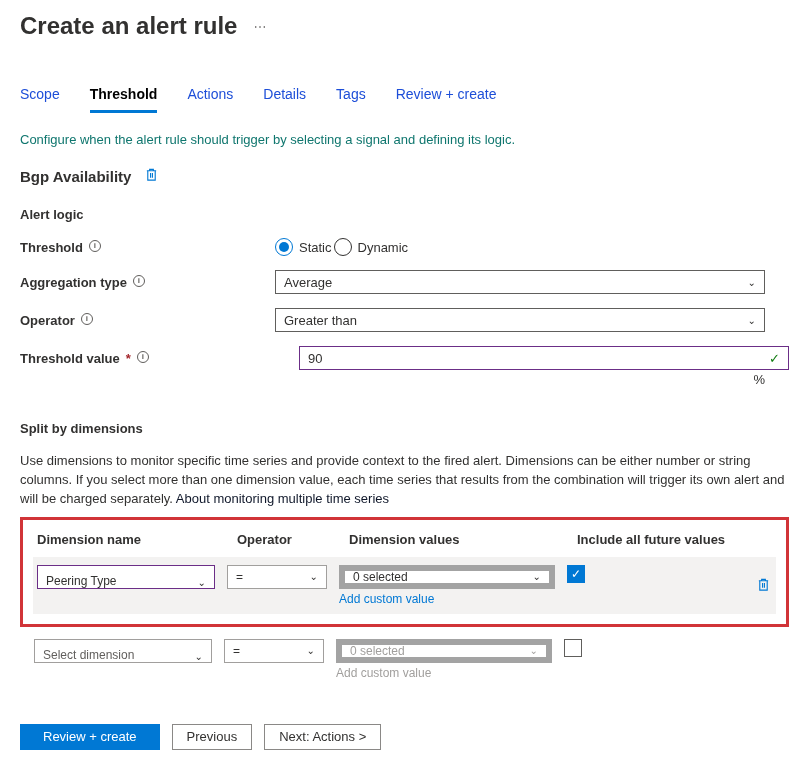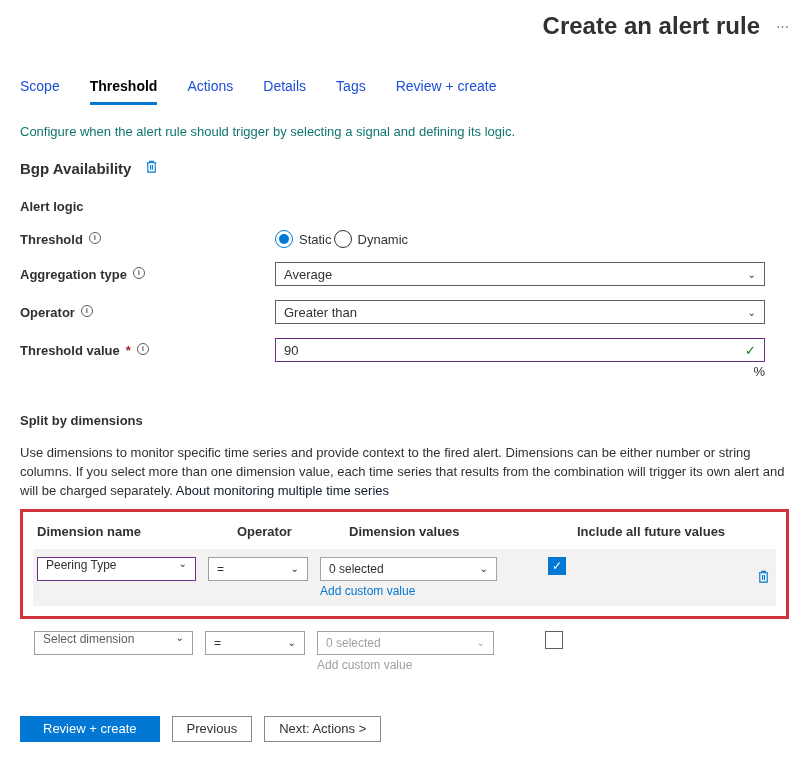--- a/index.html
+++ b/index.html
@@ -4,21 +4,21 @@
 <style>
   * { box-sizing: border-box; margin: 0; padding: 0; }
   body {
     font-family: "Segoe UI", -apple-system, Arial, sans-serif;
     font-size: 13px;
     color: #323130;
     background: #fff;
     width: 809px;
     padding: 12px 20px 20px 20px;
   }
-  .page-title-row { display: flex; align-items: center; gap: 16px; margin-bottom: 32px; justify-content: flex-end; }
+  .page-title-row { display: flex; align-items: center; gap: 16px; margin-bottom: 40px; }
   .page-title { font-size: 24px; font-weight: 600; }
   .ellipsis-icon { color: #605e5c; cursor: pointer; }
   .tabs { display: flex; gap: 30px; border-bottom: 1px solid transparent; margin-bottom: 18px; }
   .tab { padding: 6px 0 8px 0; font-size: 14px; cursor: pointer; color: #1d4ed8; }
   .tab.active { font-weight: 600; border-bottom: 3px solid #0078d4; color: #000; }
   .desc { font-size: 13px; color: #0f766e; margin-bottom: 20px; }
   .signal-row { display: flex; align-items: center; gap: 14px; margin-bottom: 22px; }
   .signal-name { font-size: 15px; font-weight: 700; }
   .delete-sig { color: #0078d4; cursor: pointer; }
   .section-head { font-size: 13px; font-weight: 600; margin-bottom: 16px; }
@@ -60,33 +60,33 @@
   .col-name { width: 200px; }
   .col-op { width: 112px; }
   .col-val { width: 228px; }
   .col-inc { flex: 1; }
   .dim-row {
     display: flex; align-items: flex-start; padding: 8px 4px;
     background: #f3f2f1;
   }
   .dim-row.second { background: #fff; margin-top: 4px; padding: 8px 4px; }
   .dim-name-sel {
-    width: 159px; height: 24px; border: 1px solid #6b2e87;
-    display: flex; align-items: flex-start; justify-content: space-between;
+    width: 178px; height: 24px; border: 1px solid #6b2e87;
+    display: flex; align-items: flex-end; justify-content: space-between;
     padding: 0 8px; font-size: 12px; cursor: pointer; margin-right: 12px; background: #fff;
   }
   .dim-name-sel.gray { border-color: #a19f9d; color: #605e5c; }
   .dim-op-sel {
     width: 100px; height: 24px; border: 1px solid #a19f9d;
     display: flex; align-items: center; justify-content: space-between;
     padding: 0 8px; font-size: 12px; cursor: pointer; margin-right: 12px; background: #fff;
   }
   .dim-val-wrap { width: 216px; margin-right: 12px; }
   .dim-val-sel {
-    width: 177px; height: 24px; border: 1px solid #a3a3a3;
+    width: 216px; height: 24px; border: 6px solid #a3a3a3;
     display: flex; align-items: center; justify-content: space-between;
     padding: 0 8px; font-size: 12px; cursor: pointer; background: #fff;
   }
   .dim-val-sel.disabled { color: #a19f9d; }
   .add-custom { font-size: 12px; color: #0078d4; cursor: pointer; margin-top: 3px; display: inline-block; }
   .add-custom.disabled { color: #a19f9d; cursor: default; }
   .checkbox {
     width: 18px; height: 18px; border: 1px solid #605e5c; background: #fff;
     display: inline-flex; align-items: center; justify-content: center; cursor: pointer;
   }
@@ -167,21 +167,21 @@
   <div class="form-label">
     <span>Operator</span>
     <span class="info-icon">i</span>
   </div>
   <div class="select-box">
     <span>Greater than</span>
     <span class="chev">⌄</span>
   </div>
 </div>
 
-<div class="form-row" style="margin-bottom:0;">
+<div class="form-row" style="margin-bottom:0;gap:24px;">
   <div class="form-label">
     <span>Threshold value</span>
     <span class="required">*</span>
     <span class="info-icon">i</span>
   </div>
   <div class="input-box">
     <span>90</span>
     <span class="check">✓</span>
   </div>
 </div>

